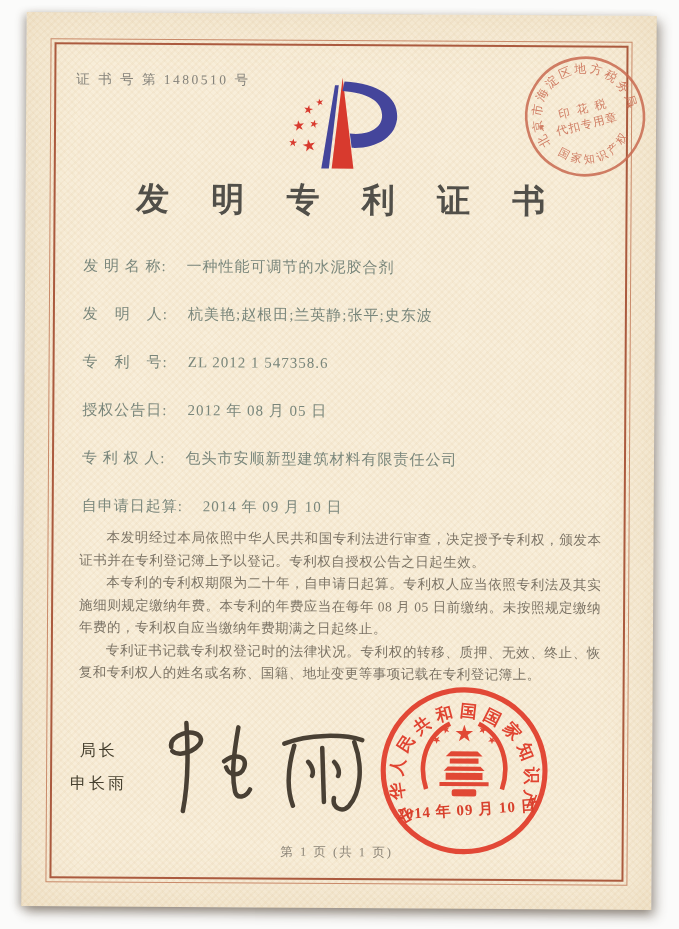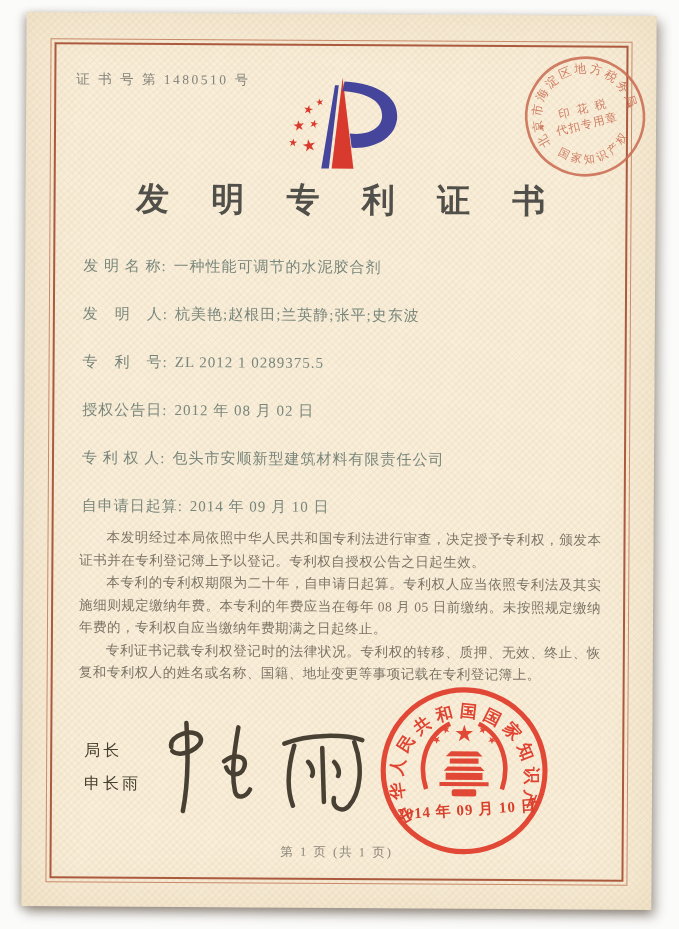--- a/index.html
+++ b/index.html
@@ -23,27 +23,27 @@
     position:absolute;left:50px;top:58px;font-size:13.5px;letter-spacing:2.5px;color:#84827a;
   }
   .tax-stamp{position:absolute;left:496px;top:38px;width:126px;height:126px;transform:rotate(-14deg);opacity:0.85;}
   .logo{position:absolute;left:246px;top:60px;width:150px;height:104px;}
   .title{
     position:absolute;left:0;top:164px;width:100%;text-align:center;
     font-size:33px;font-weight:600;color:#514f49;letter-spacing:17px;text-indent:17px;
   }
   .fields{position:absolute;left:58px;top:243px;right:40px;}
   .field-row{font-size:15px;line-height:21px;margin-bottom:27px;color:#79867b;letter-spacing:1px;white-space:nowrap;}
-  .field-row .lbl{margin-right:7px;}
+  .field-row .lbl{margin-right:20px;}
   .paras{position:absolute;left:56px;top:514px;right:52px;}
   .paras p{
     margin:0;font-size:13.5px;line-height:22.5px;color:#7c7466;
     text-indent:2em;text-align:justify;letter-spacing:0.5px;
   }
-  .issuer{position:absolute;left:62px;top:728px;color:#46402f;font-size:16px;letter-spacing:3px;}
+  .issuer{position:absolute;left:48px;top:728px;color:#46402f;font-size:16px;letter-spacing:3px;text-align:center;}
   .issuer div{margin-bottom:12px;}
   .sig{position:absolute;left:134px;top:698px;width:230px;height:108px;}
   .seal{position:absolute;left:356px;top:670px;width:172px;height:172px;}
   .seal-date{
     position:absolute;left:340px;top:786px;width:210px;text-align:center;
     color:#d8402c;font-size:15px;font-weight:bold;letter-spacing:1px;transform:rotate(-4deg);
   }
   .footer{position:absolute;left:0;top:830px;width:100%;text-align:center;font-size:12.5px;color:#8b8477;letter-spacing:2px;}
   svg text{font-family:"Liberation Serif","DejaVu Serif",serif;}
 </style>
@@ -96,24 +96,24 @@
   <div class="title">发 明 专 利 证 书</div>
 
   <div class="fields">
     <div class="field-row">
       <span class="lbl">发 明 名 称:</span><span>一种性能可调节的水泥胶合剂</span>
     </div>
     <div class="field-row">
       <span class="lbl">发　明　人:</span><span>杭美艳;赵根田;兰英静;张平;史东波</span>
     </div>
     <div class="field-row">
-      <span class="lbl">专　利　号:</span><span>ZL 2012 1 0289375.5</span>
+      <span class="lbl">专　利　号:</span><span>ZL 2012 1 547358.6</span>
     </div>
     <div class="field-row">
-      <span class="lbl">授权公告日:</span><span>2012 年 08 月 02 日</span>
+      <span class="lbl">授权公告日:</span><span>2012 年 08 月 05 日</span>
     </div>
     <div class="field-row">
       <span class="lbl">专 利 权 人:</span><span>包头市安顺新型建筑材料有限责任公司</span>
     </div>
     <div class="field-row">
       <span class="lbl">自申请日起算:</span><span>2014 年 09 月 10 日</span>
     </div>
   </div>
 
   <div class="paras">

